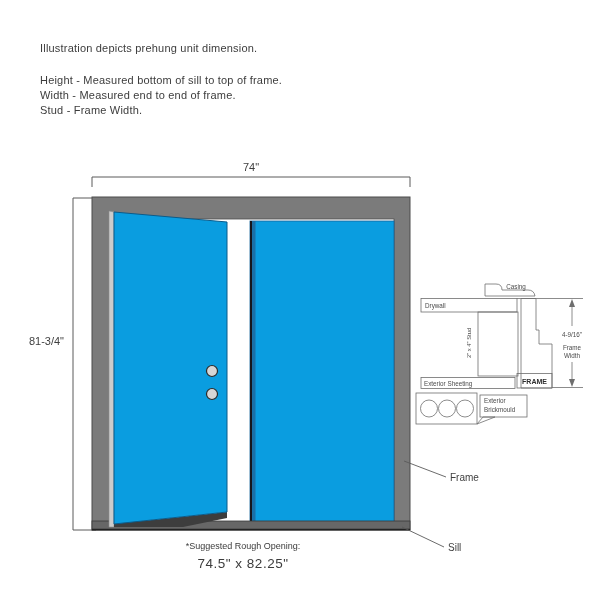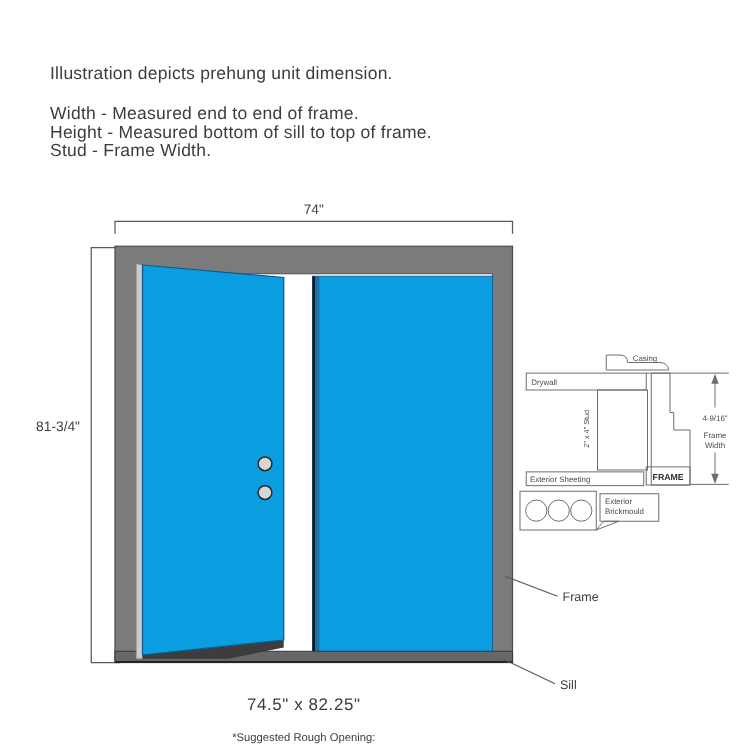--- a/index.html
+++ b/index.html
@@ -1,48 +1,48 @@
 <!DOCTYPE html>
 <html><head>
 <meta charset="utf-8">
 <style>
   html,body{margin:0;padding:0;}
   body{
     width:600px;height:600px;background:#ffffff;position:relative;overflow:hidden;
     font-family:"Liberation Sans", sans-serif;color:#3f3f3f;
   }
   .intro{
-    position:absolute;left:40px;top:51px;font-size:14px;line-height:15px;
+    position:absolute;left:40px;top:41px;font-size:11px;line-height:15px;
     color:#3c3c3c;letter-spacing:0.2px;
   }
   .intro .gap{height:17px;}
   .footer-label{
     position:absolute;left:123px;top:541px;width:240px;text-align:center;
-    font-size:9px;color:#3c3c3c;margin-top:44px;
+    font-size:9px;color:#3c3c3c;
   }
   .footer-value{
     position:absolute;left:123px;top:556px;width:240px;text-align:center;
     font-size:13.5px;color:#3c3c3c;letter-spacing:0.5px;
   }
   svg text{font-family:"Liberation Sans", sans-serif;fill:#3f3f3f;}
   svg .dim-text{font-size:11px;}
   svg .callout-text{font-size:10px;}
   svg .detail-text{font-size:6.3px;fill:#4a4a4a;}
   svg .detail-text-sm{font-size:5.8px;fill:#4a4a4a;}
   svg .frame-text{font-size:7px;font-weight:bold;fill:#2e2e2e;}
   svg .thin{stroke:#6e6e6e;stroke-width:0.8;fill:none;}
 </style>
 </head>
 <body>
 
 <div class="intro">
   <div>Illustration depicts prehung unit dimension.</div>
   <div class="gap"></div>
+  <div>Height - Measured bottom of sill to top of frame.</div>
   <div>Width - Measured end to end of frame.</div>
-  <div>Height - Measured bottom of sill to top of frame.</div>
   <div>Stud - Frame Width.</div>
 </div>
 
 <svg width="600" height="600" viewBox="0 0 600 600" style="position:absolute;left:0;top:0;">
   <defs>
     <pattern id="hatch" patternUnits="userSpaceOnUse" width="9" height="9">
       <path d="M-2,-2 L11,11" stroke="#8a8a8a" stroke-width="0.8"></path>
     </pattern>
   </defs>
 

